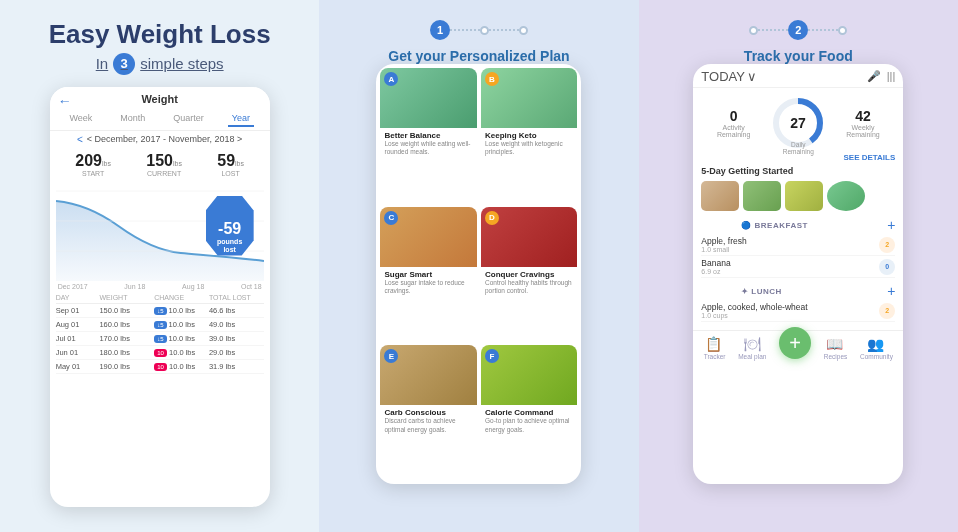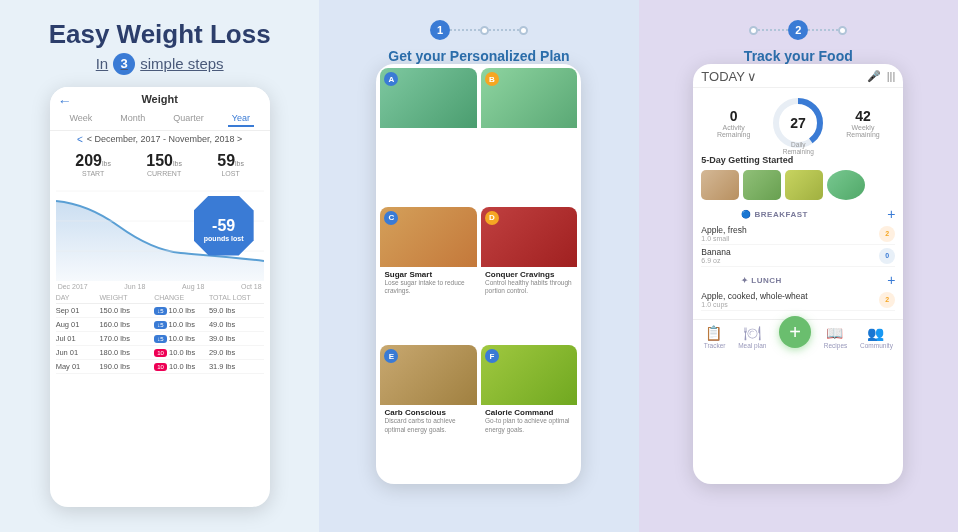--- a/index.html
+++ b/index.html
@@ -170,31 +170,31 @@
       height: 100%;
     }
 
     .badge-lost {
       position: absolute;
       right: 10px;
       top: 15px;
       background: #3a7bd5;
       color: white;
       border-radius: 10px;
-      padding: 12px 10px;
+      padding: 24px 10px;
       text-align: center;
       font-size: 10px;
       font-weight: 700;
       clip-path: polygon(25% 0%, 75% 0%, 100% 25%, 100% 75%, 75% 100%, 25% 100%, 0% 75%, 0% 25%);
-      width: 60px;
+      width: 48px;
       height: 60px;
       display: flex;
       flex-direction: column;
       align-items: center;
-      justify-content: flex-end;
+      justify-content: flex-start;
     }
     .badge-lost .big { font-size: 16px; font-weight: 900; }
 
     .chart-labels {
       display: flex;
       justify-content: space-between;
       padding: 2px 8px;
       font-size: 7px;
       color: #aaa;
     }
@@ -552,21 +552,21 @@
       <div class="wt-header">
         <span class="wt-col date">DAY</span>
         <span class="wt-col">WEIGHT</span>
         <span class="wt-col">CHANGE</span>
         <span class="wt-col">TOTAL LOST</span>
       </div>
       <div class="wt-row">
         <span class="wt-col date">Sep 01</span>
         <span class="wt-col">150.0 lbs</span>
         <span class="wt-col"><span class="change-badge">↓5</span> 10.0 lbs</span>
-        <span class="wt-col">59.0 lbs</span>
+        <span class="wt-col">46.6 lbs</span>
       </div>
       <div class="wt-row">
         <span class="wt-col date">Aug 01</span>
         <span class="wt-col">160.0 lbs</span>
         <span class="wt-col"><span class="change-badge">↓5</span> 10.0 lbs</span>
         <span class="wt-col">49.0 lbs</span>
       </div>
       <div class="wt-row">
         <span class="wt-col date">Jul 01</span>
         <span class="wt-col">170.0 lbs</span>
@@ -598,25 +598,34 @@
     <div class="d-dot"></div>
   </div>
   <div class="panel-title">Get your Personalized Plan</div>
 
   <div class="phone meal-phone">
     <div class="meal-grid">
 
       <div class="meal-card">
         <div class="meal-img food-img-1"></div>
         <div class="meal-num-badge">A</div>
+        <div class="meal-card-body">
+          <div class="meal-card-title">Better Balance</div>
+          <div class="meal-card-desc">Lose weight while eating well-rounded meals.</div>
+        </div>
       </div>
 
       <div class="meal-card">
         <div class="meal-img food-img-2"></div>
         <div class="meal-num-badge orange">B</div>
+        <div class="meal-card-body">
+          <div class="meal-card-title">Keeping Keto</div>
+          <div class="meal-card-desc">Lose weight with ketogenic principles.</div>
+
+        </div>
       </div>
 
       <div class="meal-card">
         <div class="meal-img food-img-3"></div>
         <div class="meal-num-badge">C</div>
         <div class="meal-card-body">
           <div class="meal-card-title">Sugar Smart</div>
           <div class="meal-card-desc">Lose sugar intake to reduce cravings.</div>
         </div>
       </div>
@@ -689,20 +698,21 @@
           <text x="30" y="35" text-anchor="middle" font-size="14" font-weight="700" fill="#222">27</text>
         </svg>
         <div style="position:absolute;bottom:-2px;font-size:6.5px;color:#999;text-align:center">Daily<br>Remaining</div>
       </div>
       <div class="macro-stat" style="flex:1;text-align:center">
         <div class="macro-num">42</div>
         <div class="macro-label">Weekly<br>Remaining</div>
       </div>
     </div>
 
+    <div class="see-details">SEE DETAILS</div>
 
     <div class="five-day-label">5-Day Getting Started</div>
     <div class="meal-plan-strip">
       <div class="meal-thumb thumb-1"></div>
       <div class="meal-thumb thumb-2"></div>
       <div class="meal-thumb thumb-3"></div>
       <div class="meal-thumb thumb-4" style="width:38px;height:30px;border-radius:50%;"></div>
     </div>
 
     <div class="food-section">

